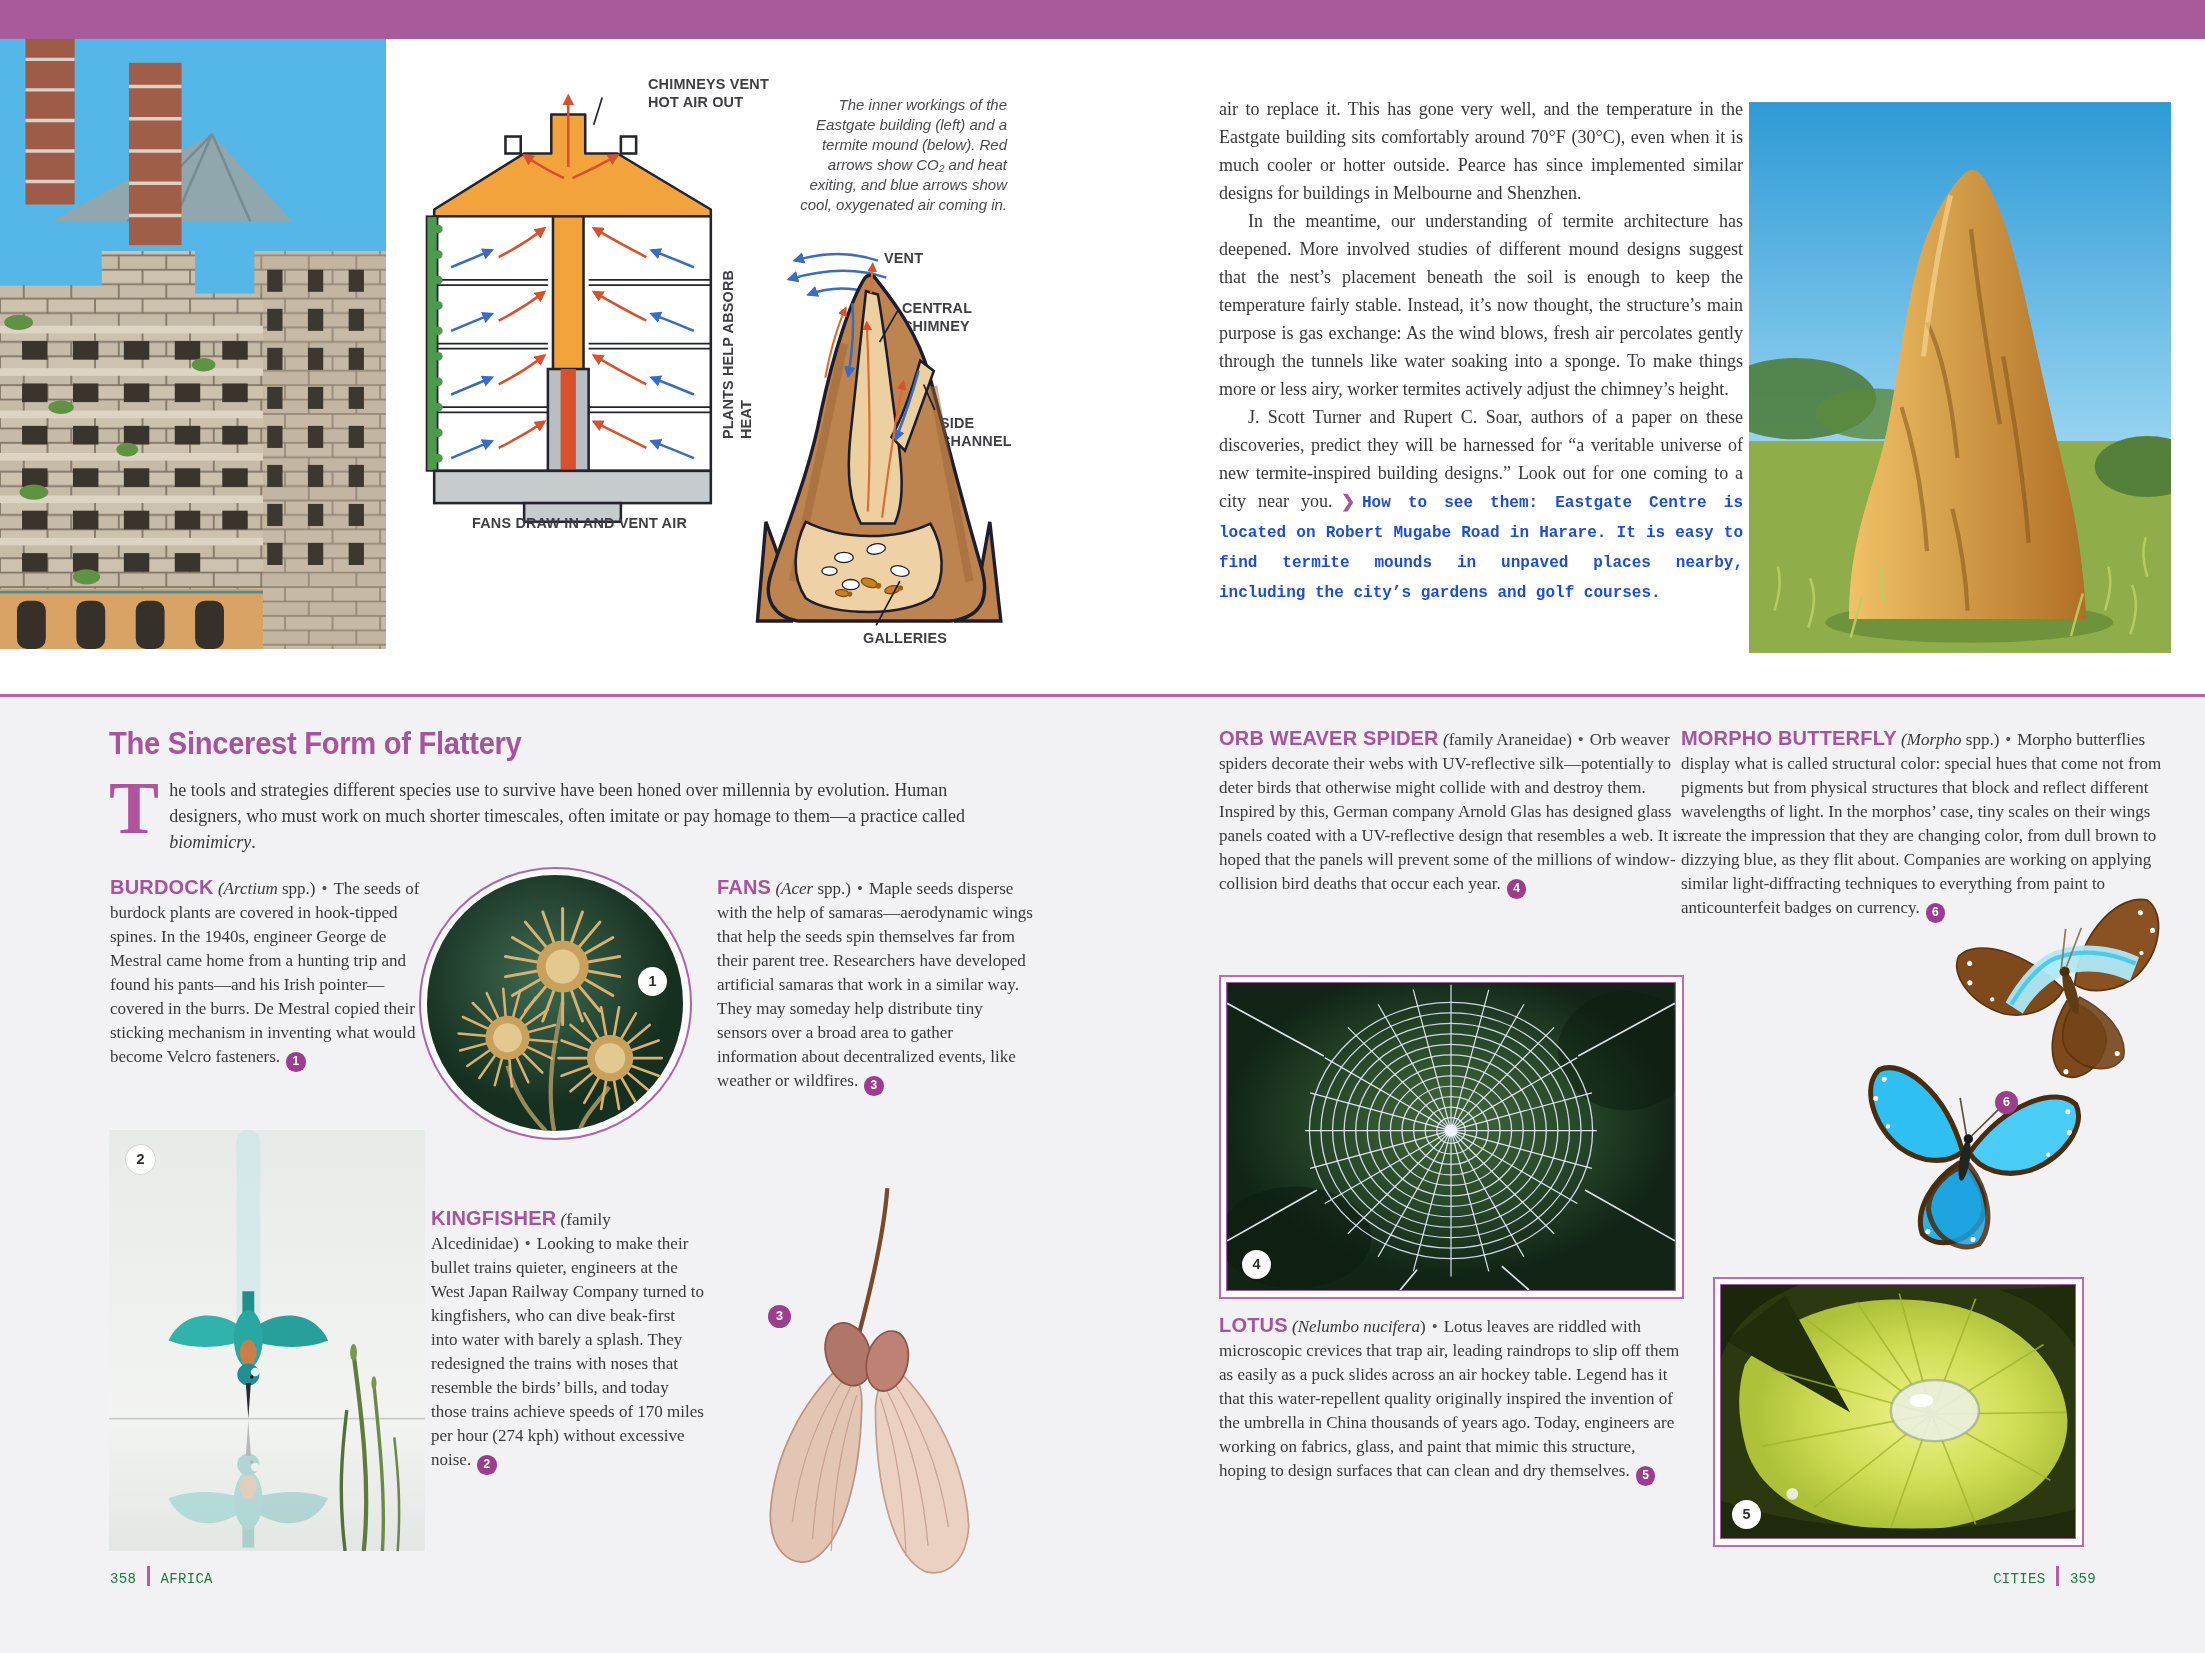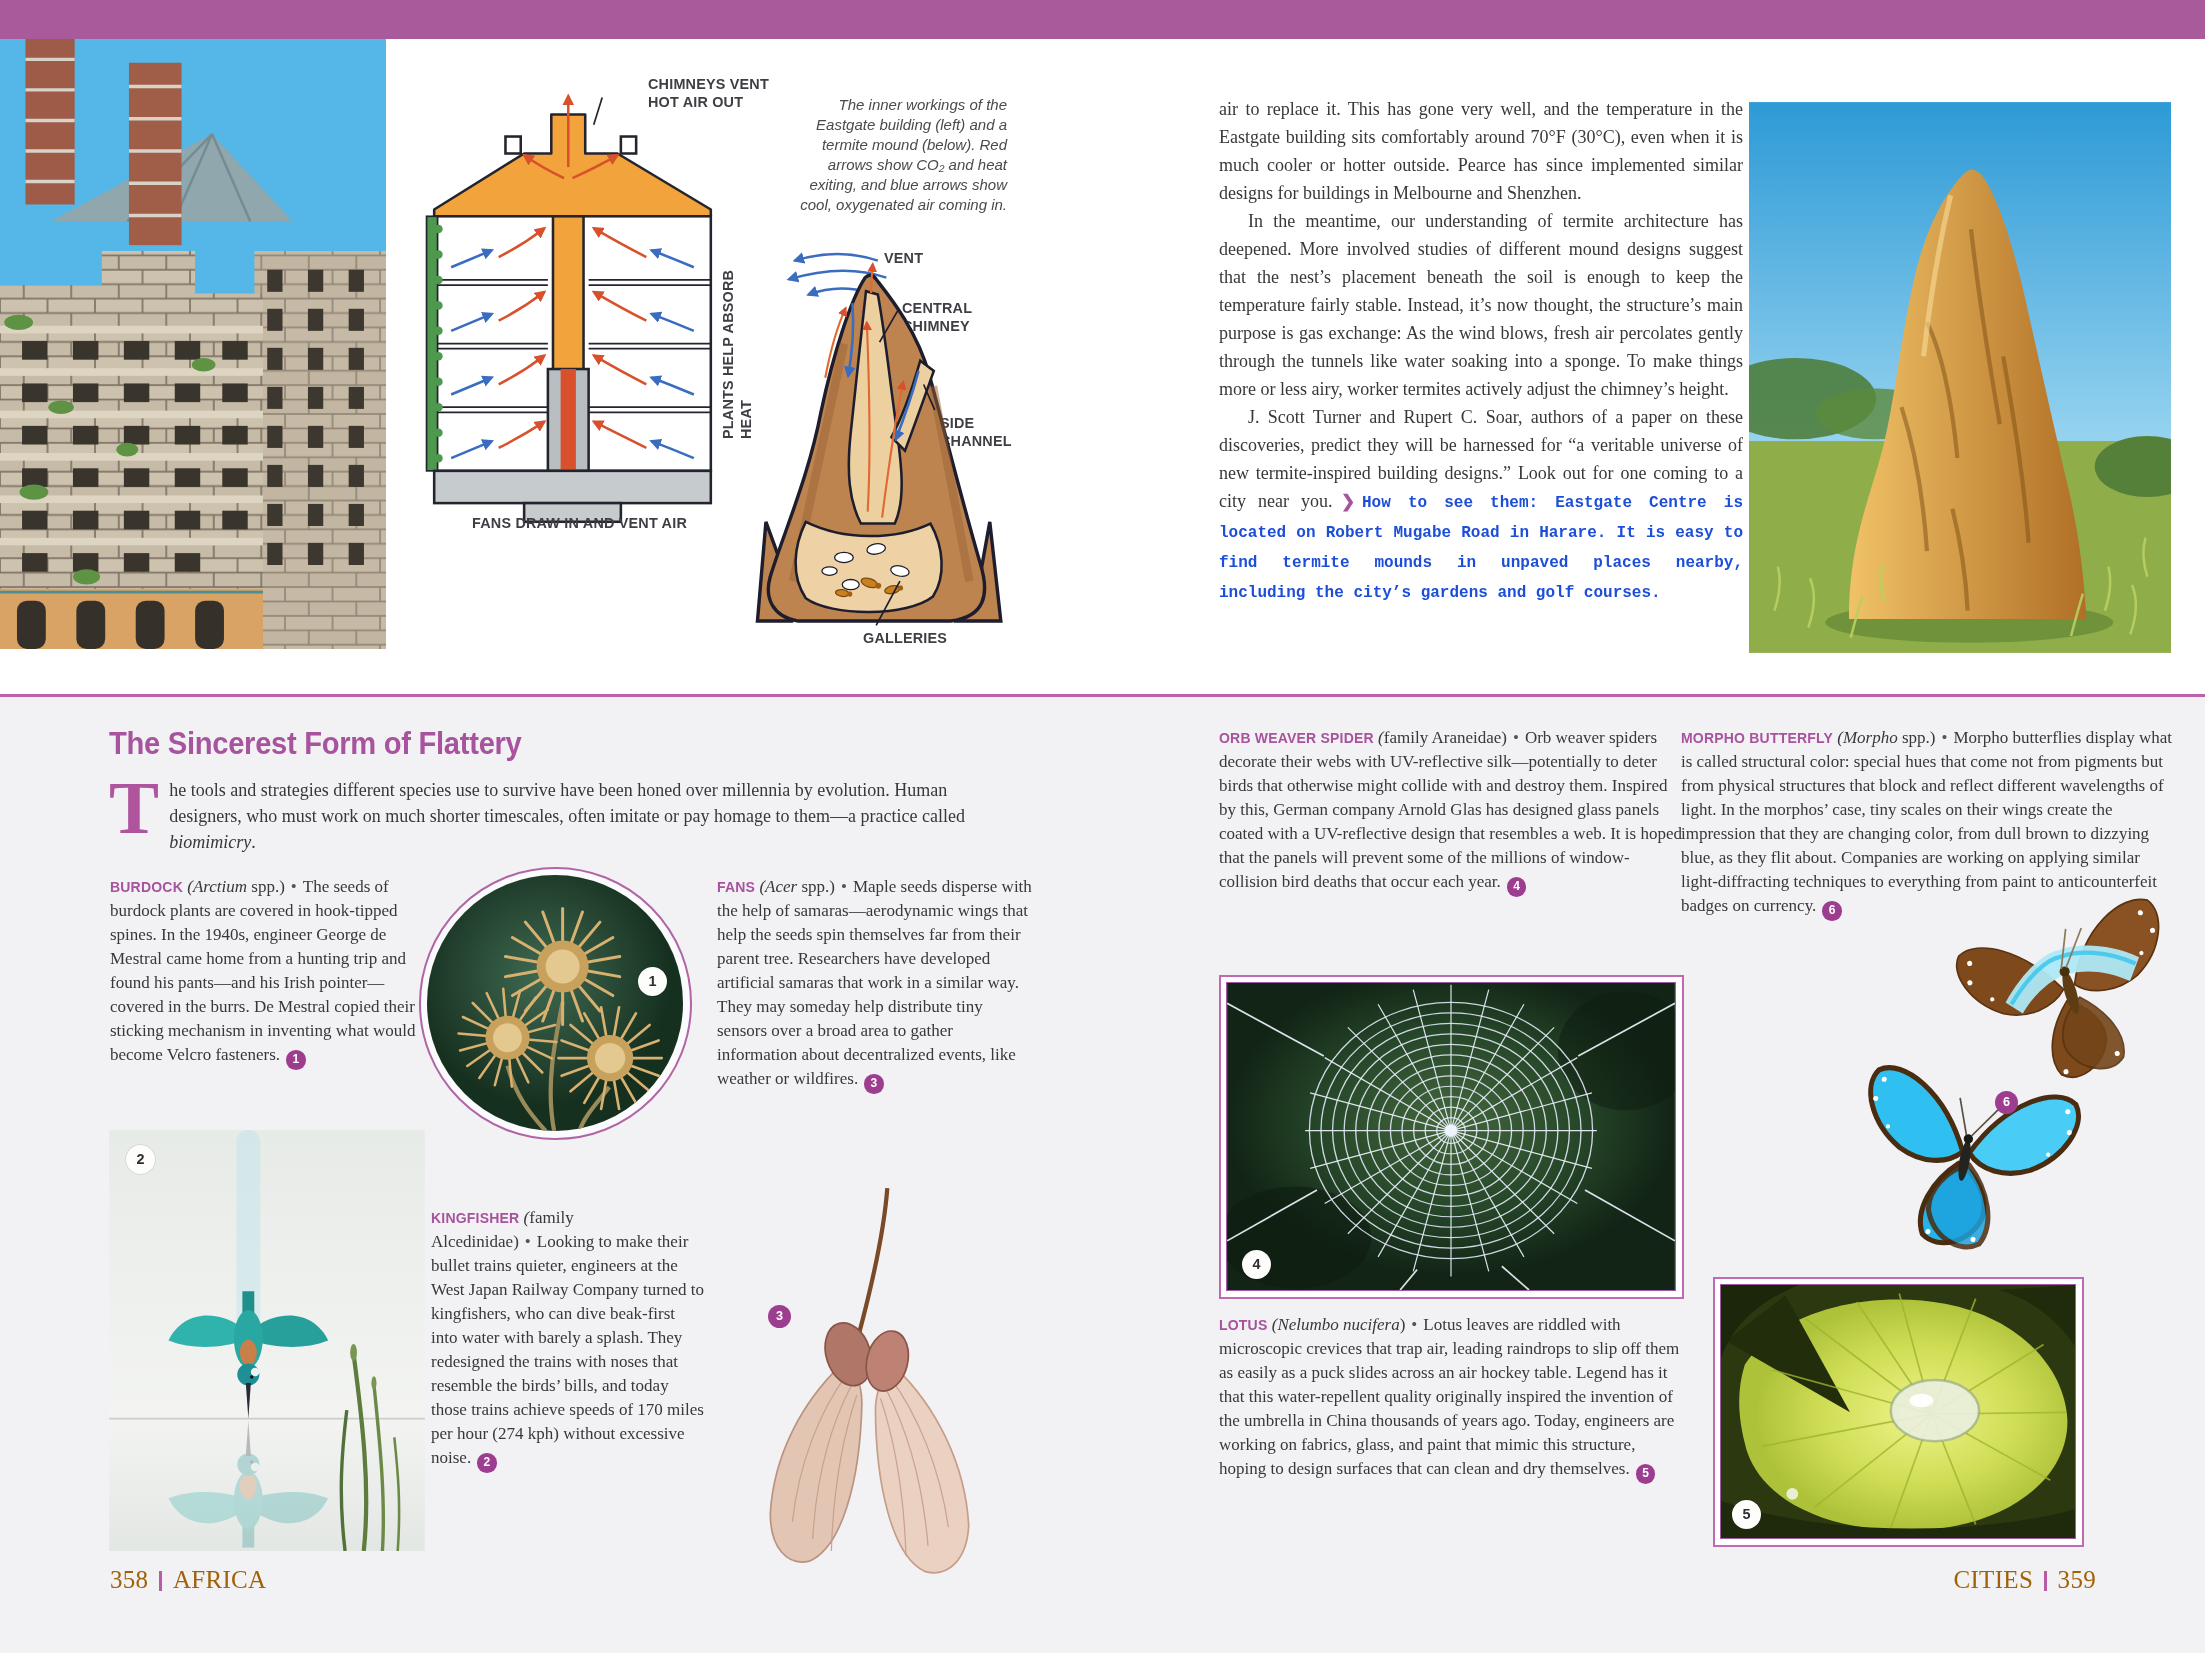--- a/index.html
+++ b/index.html
@@ -21,37 +21,37 @@
   .article p.ind{text-indent:29px;}
   .howto{font-family:Liberation Mono, monospace;font-weight:700;font-size:16px;color:#1d4ed8;}
   .harrow{color:#a8539d;font-family:"Liberation Sans",sans-serif;font-weight:700;font-size:17px;padding:0 6.8px 0 8.5px;}
   
   .headline{font-family:"Liberation Sans",sans-serif;font-weight:700;font-size:31px;color:#a8539d;
             transform:scaleX(.94);transform-origin:left;letter-spacing:-0.3px;white-space:nowrap;}
   .intro{width:897px;font-size:18px;line-height:26px;color:#38373a;}
   .dropcap{float:left;font-family:"Liberation Serif",serif;font-weight:700;font-size:75px;line-height:51px;
            color:#b0549e;margin:5.1px 10.2px 0 0;}
   .entry{font-size:17px;line-height:24px;color:#38373a;}
-  .entry .nm{font-family:"Liberation Sans",sans-serif;font-weight:700;font-size:14px;color:#a8539d;letter-spacing:0.2px;}
+  .entry .nm{font-family:"Liberation Sans",sans-serif;font-weight:700;font-size:20px;color:#a8539d;letter-spacing:0.2px;}
   .entry .sci{font-style:italic;}
   .entry .blt{padding:0 6px;color:#55545a;}
   .badge-i{display:inline-block;width:19.5px;height:19.5px;border-radius:50%;background:#9c3d90;color:#fff;
            font-family:"Liberation Sans",sans-serif;font-weight:700;font-size:12px;line-height:19.5px;
            text-align:center;vertical-align:-3.4px;margin-left:6px;}
   .badge-w{position:absolute;width:29px;height:29px;border-radius:50%;background:#fdfdfb;color:#2e2e31;
            font-family:"Liberation Sans",sans-serif;font-weight:700;font-size:14.4px;line-height:29px;
            text-align:center;box-shadow:0 0 0 0.8px rgba(0,0,0,.10);}
   .badge-pp{position:absolute;width:23px;height:23px;border-radius:50%;background:#9c3d90;color:#fff;
            font-family:"Liberation Sans",sans-serif;font-weight:700;font-size:12.7px;line-height:23px;text-align:center;}
   .frame{position:absolute;box-sizing:border-box;border:2.5px solid #c06ab4;background:#ffffff;padding:6px;}
   .frame svg{display:block;outline:0.8px solid #a05aa5;}
   .circlering{position:absolute;box-sizing:border-box;border:2.5px solid #b065a6;border-radius:50%;
               background:#fbfbfd;padding:6px;}
   .circleclip{width:256px;height:256px;border-radius:50%;overflow:hidden;}
-  .footer{font-family:Liberation Serif, serif;font-size:25px;color:#a16207;letter-spacing:0.3px;}
+  .footer{font-family:Liberation Mono, monospace;font-size:14px;color:#15803d;letter-spacing:0.3px;}
   .pgdiv{display:inline-block;width:2.5px;height:20.4px;background:#bb5aa6;margin:0 11px;vertical-align:-3.4px;}
   svg{display:block;}
   .flstep1{float:right;width:0.8px;height:193px;}
   .flstep2{float:right;clear:right;width:212px;height:271px;}
 </style>
 </head>
 <body>
 
 <div id="page">
 

